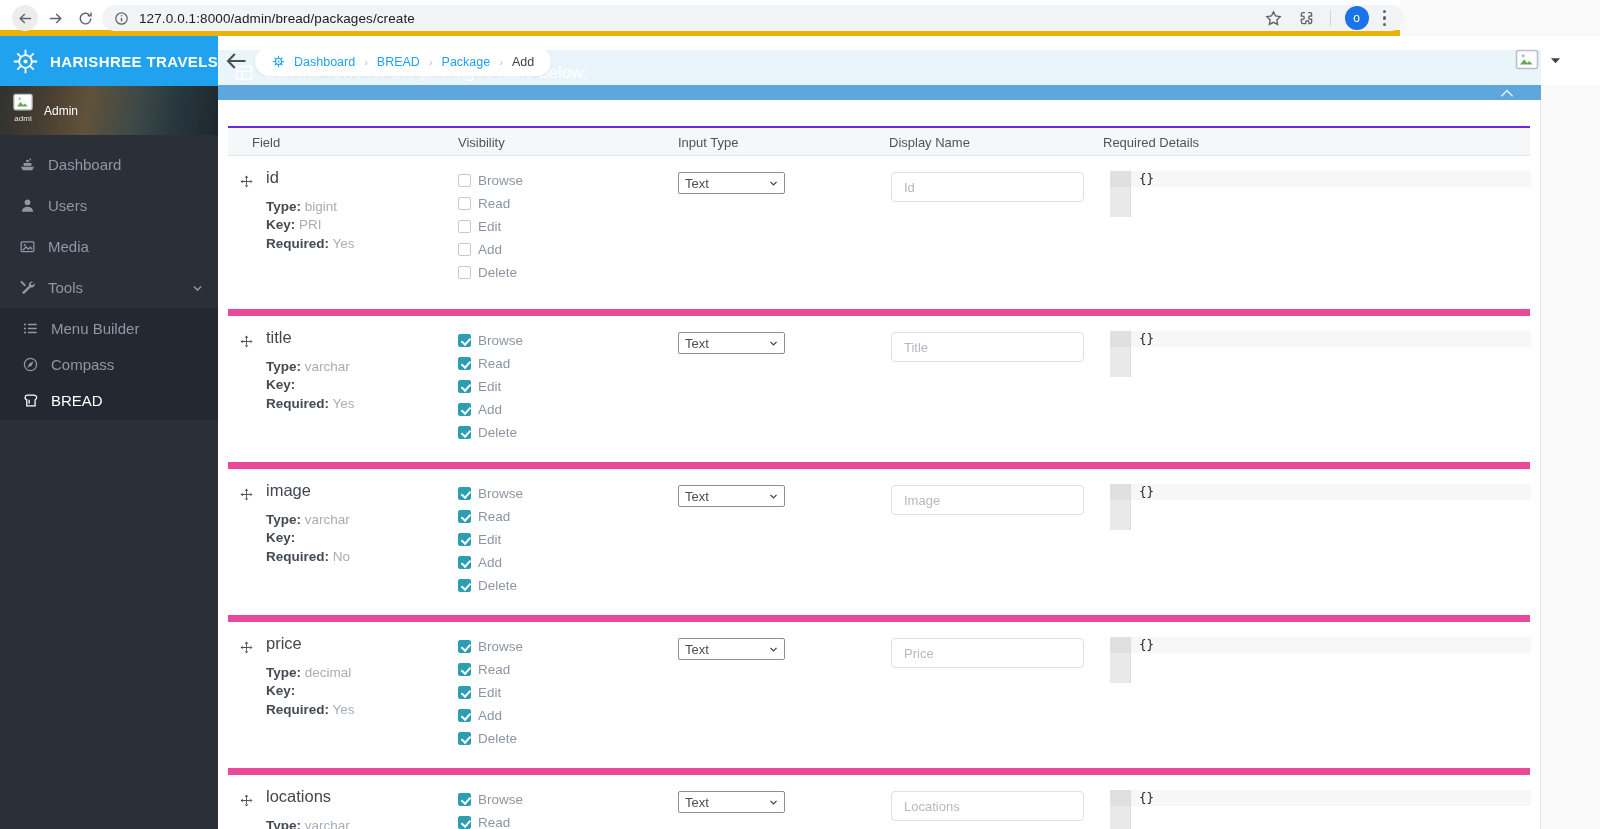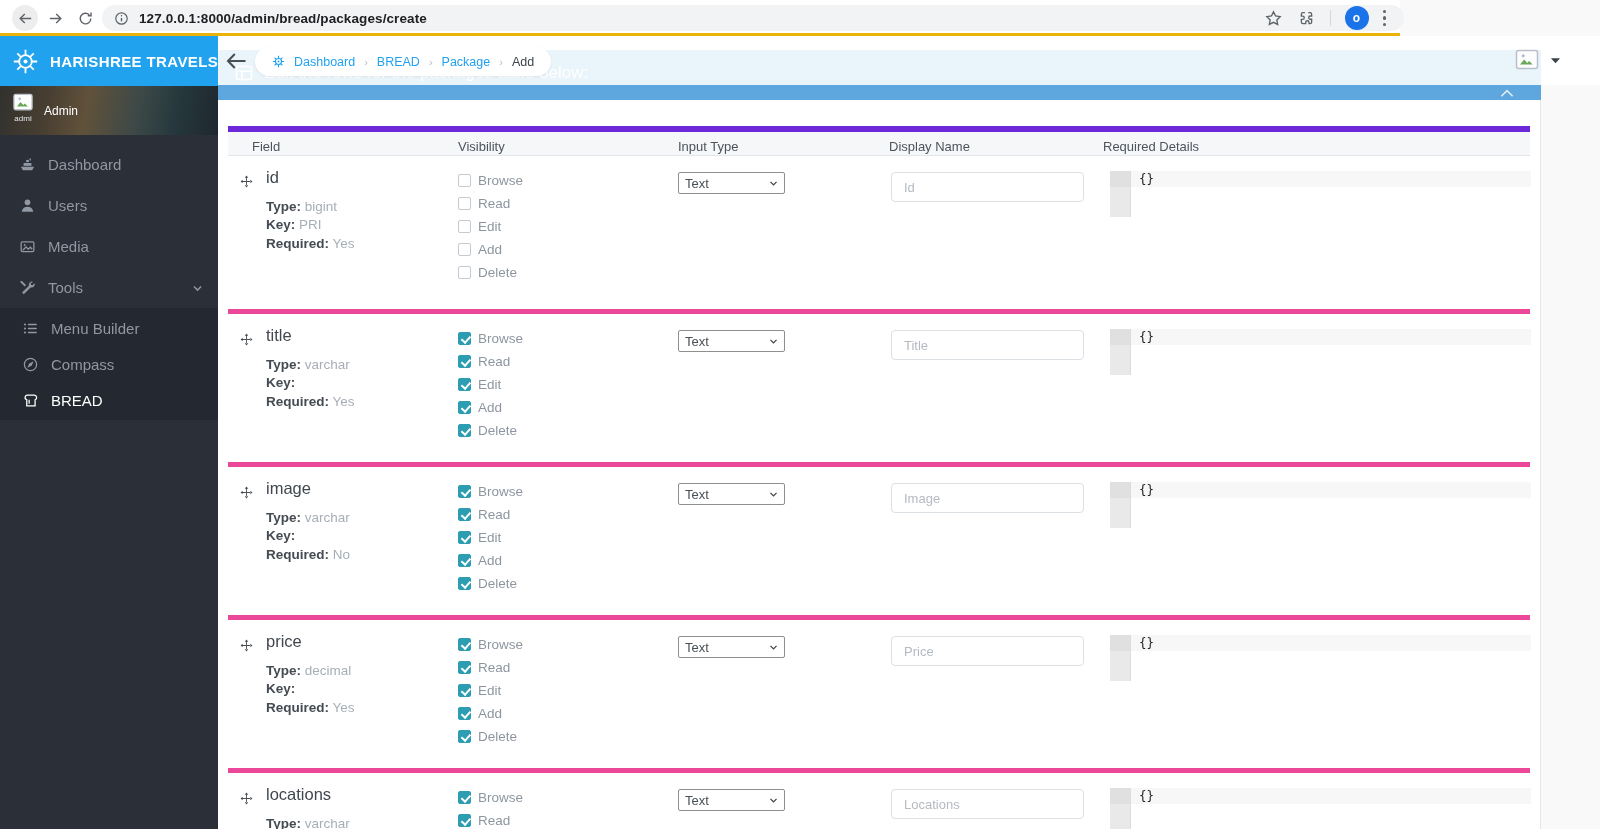--- a/index.html
+++ b/index.html
@@ -1,20 +1,20 @@
 <!DOCTYPE html>
 <html><head>
 <meta charset="utf-8">
 <style>
   * { margin:0; padding:0; box-sizing:border-box; }
   body { font-family:"Liberation Sans", sans-serif; }
   .screen { position:relative; width:1600px; height:829px; overflow:hidden; background:#f9f9f9; }
 
   
-  .chrome { position:absolute; left:0; top:0; width:1400px; height:36px; background:#ffffff; border-bottom:3px solid #eab308; z-index:50;font-weight:bold; }
+  .chrome { position:absolute; left:0; top:0; width:1400px; height:36px; background:#ffffff; border-bottom:6px solid #eab308; z-index:50; }
   .chrome .navbtn { position:absolute; top:5px; width:26px; height:26px; display:flex; align-items:center; justify-content:center; border-radius:50%; }
   .chrome .navbtn svg { width:17px; height:17px; }
   .btn-back { left:12px; background:#ededee; }
   .btn-fwd { left:42px; } .btn-reload { left:72px; }
   .urlbar { position:absolute; left:102px; top:5px; width:1302px; height:26px; background:#f1f3f4; border-radius:13px; display:flex; align-items:center; padding:0 12px; }
   .urlbar svg { width:15px; height:15px; margin-right:10px; flex:0 0 auto; }
   .url-text { font-size:13.5px; color:#202124; letter-spacing:.1px; }
   .chr-right { position:absolute; right:0; top:0; height:36px; display:flex; align-items:center; gap:14px; padding-right:14px; }
   .chr-right svg { width:19px; height:19px; }
   .chr-sep { width:1px; height:16px; background:#d4d7dc; }
@@ -56,26 +56,26 @@
   .breadcrumb { position:absolute; left:37px; top:11px; height:29px; background:#fff; border-radius:15px; box-shadow:0 1px 3px rgba(0,0,0,.07); display:flex; align-items:center; padding:0 17px; gap:9px; z-index:3; }
   .breadcrumb .bc-ic { width:13px; height:13px; color:#21a2ef; display:flex; }
   .bc-link { font-size:12.5px; color:#21a2ef; cursor:pointer; }
   .bc-current { font-size:12.5px; color:#3c434a; }
   .bc-sep { font-size:11px; color:#b9c0c7; }
   .user-broken { position:absolute; left:1296px; top:13px; z-index:3; display:flex; align-items:flex-start; }
   .user-broken svg.bimg { width:26px; height:22px; }
   .user-caret { width:11px; height:11px; margin:6px 0 0 10px; }
 
   .content { position:absolute; left:0; top:64px; width:1323px; height:729px; background:#ffffff; border-right:1px solid #e6e6e6; z-index:1; }
-  .thead { position:relative; margin:26px 10px 0 10px; height:30px; background:#f5f7f9; border-top:6px solid #6d28d9; border-bottom:1px solid #e2e6ea; }
+  .thead { position:relative; margin:26px 10px 0 10px; height:30px; background:#f5f7f9; border-top:2px solid #6d28d9; border-bottom:1px solid #e2e6ea; }
   .thead span { position:absolute; top:7px; font-size:13px; color:#4d545b; }
   .th-0{left:24px;} .th-1{left:230px;} .th-2{left:450px;} .th-3{left:661px;} .th-4{left:875px;}
   .rows { margin:0 10px; }
   .row { position:relative; height:153px; }
-  .row + .row { border-top:5px solid #ec4899; }
+  .row + .row { border-top:7px solid #ec4899; }
   .move-ic { position:absolute; left:12px; top:18px; width:13px; height:13px; color:#4a5056; }
   .f-name { position:absolute; left:38px; top:12px; font-size:16.5px; color:#41474e; font-weight:500; }
   .meta { position:absolute; left:38px; top:42px; font-size:13.5px; line-height:18.4px; }
   .m-label { color:#454b52; font-weight:bold; }
   .m-val { color:#a7aeb6; }
   .vis { position:absolute; left:230px; top:13px; }
   .cb { display:flex; align-items:center; height:23px; cursor:pointer; }
   .cb .box { width:13px; height:13px; border:1px solid #c3cad1; border-radius:2px; background:#fff; margin-right:7px; position:relative; flex:0 0 auto; }
   .cb .box.checked { background:#2d9db1; border-color:#2d9db1; }
   .cb .box.checked::after { content:""; position:absolute; left:4px; top:1px; width:3.5px; height:7px; border:solid #fff; border-width:0 2px 2px 0; transform:rotate(42deg); }

